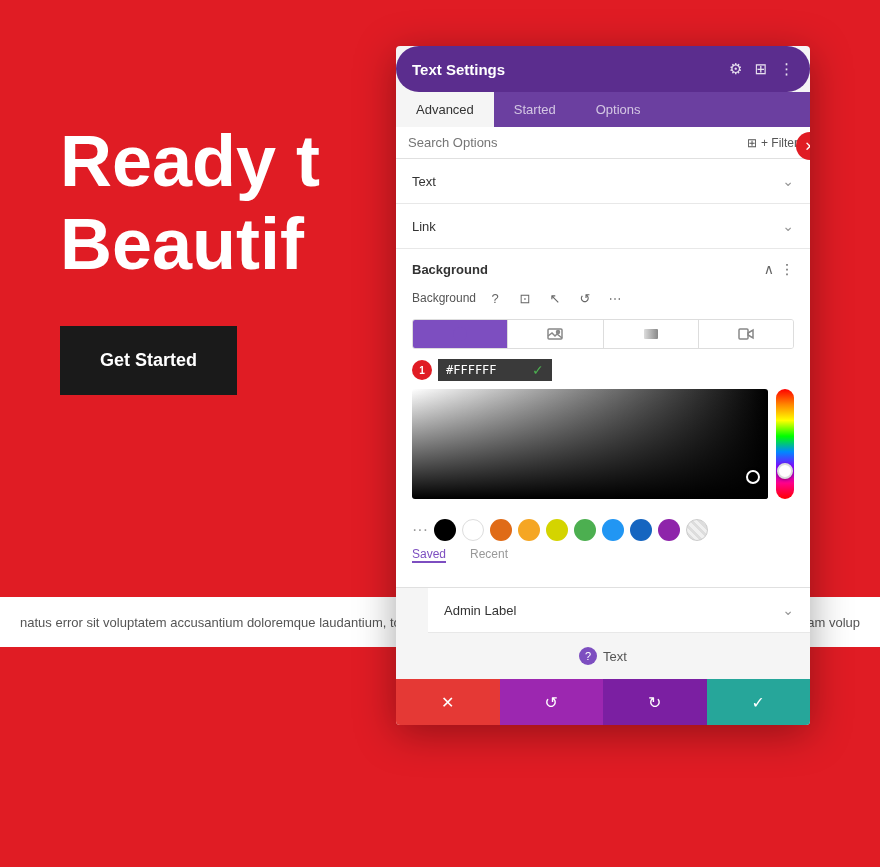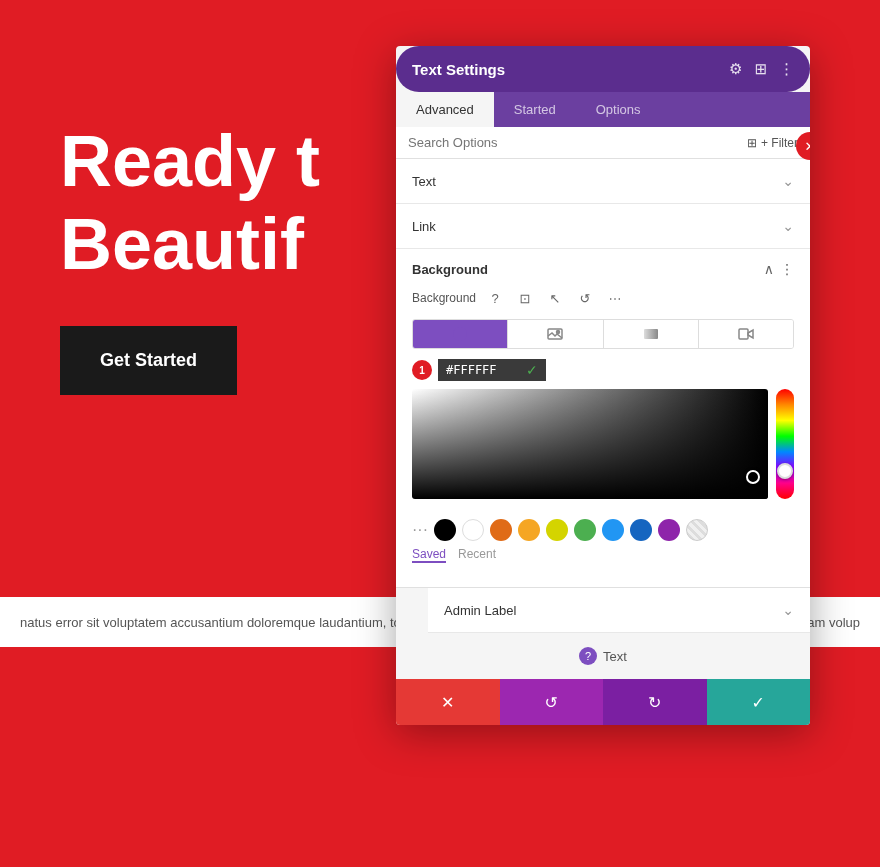--- a/index.html
+++ b/index.html
@@ -277,21 +277,21 @@
       font-size: 10px;
       font-weight: 700;
     }
 
     .hex-input-wrapper {
       display: flex;
       align-items: center;
       background: #3a3a3a;
       border-radius: 0;
       padding: 3px 8px;
-      gap: 10px;
+      gap: 16px;
     }
 
     .hex-input {
       background: transparent;
       border: none;
       outline: none;
       color: white;
       font-size: 12px;
       font-family: monospace;
       width: 70px;
@@ -381,21 +381,21 @@
       cursor: pointer;
     }
 
     .color-swatch-striped {
       background: repeating-linear-gradient(45deg, #f0f0f0 0, #f0f0f0 3px, #ddd 3px, #ddd 6px);
       border: 1px solid #ccc;
     }
 
     .saved-tabs {
       display: flex;
-      gap: 12px;
+      gap: 24px;
       margin-bottom: 12px;
     }
 
     .saved-tab {
       font-size: 12px;
       cursor: pointer;
     }
 
     .saved-tab.active {
       color: #7d4ec0;

